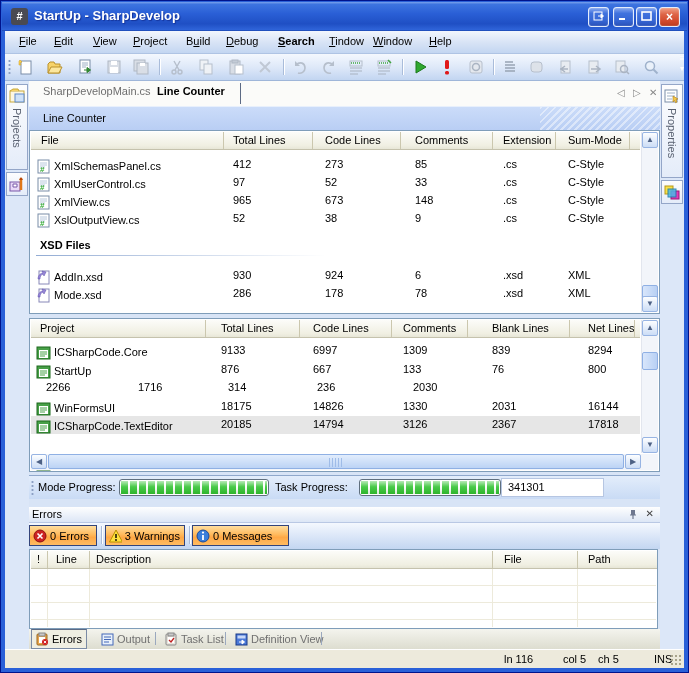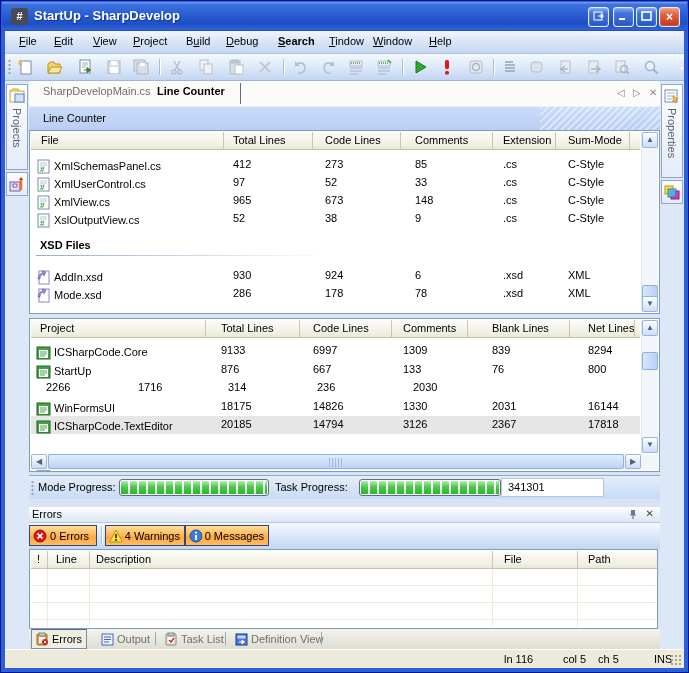--- a/index.html
+++ b/index.html
@@ -550,24 +550,24 @@
               </svg>
             <span>0 Errors</span>
           </span>
           <span class="esep" style="left:72px;"></span>
           <span class="ebtn" style="left:76px; width:80px;">
             <svg width="14" height="14">
                 <path d="M7 1L13.5 13H.5z" fill="#FFE13E" stroke="#B89000"></path>
                 <path d="M7 5v4" stroke="#000" stroke-width="1.4"></path>
                 <circle cx="7" cy="11" r="0.9" fill="#000"></circle>
               </svg>
-            <span>4 Warnings</span>
+            <span>3 Warnings</span>
           </span>
           <span class="esep" style="left:160px;"></span>
-          <span class="ebtn" style="left:156px; width:84px;">
+          <span class="ebtn" style="left:163px; width:97px;">
             <svg width="14" height="14">
                 <circle cx="7" cy="7" r="6" fill="#3A7EDB" stroke="#1A4A9A"></circle>
                 <path d="M7 6v5" stroke="#fff" stroke-width="1.8"></path>
                 <circle cx="7" cy="3.6" r="1.1" fill="#fff"></circle>
               </svg>
             <span>0 Messages</span>
           </span>
         </div>
         <div class="errtbl et">
           <div class="thead">

